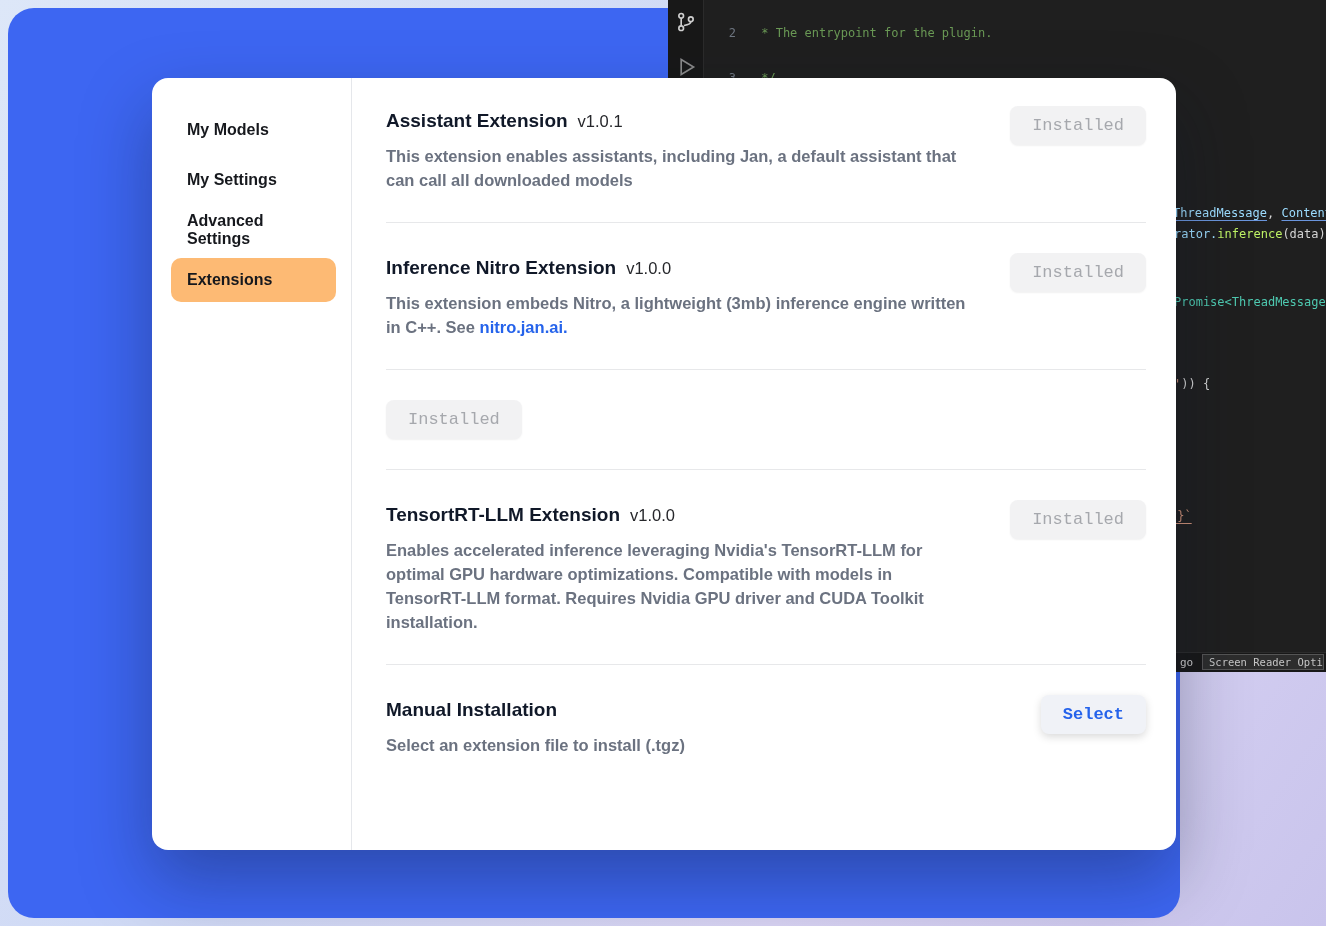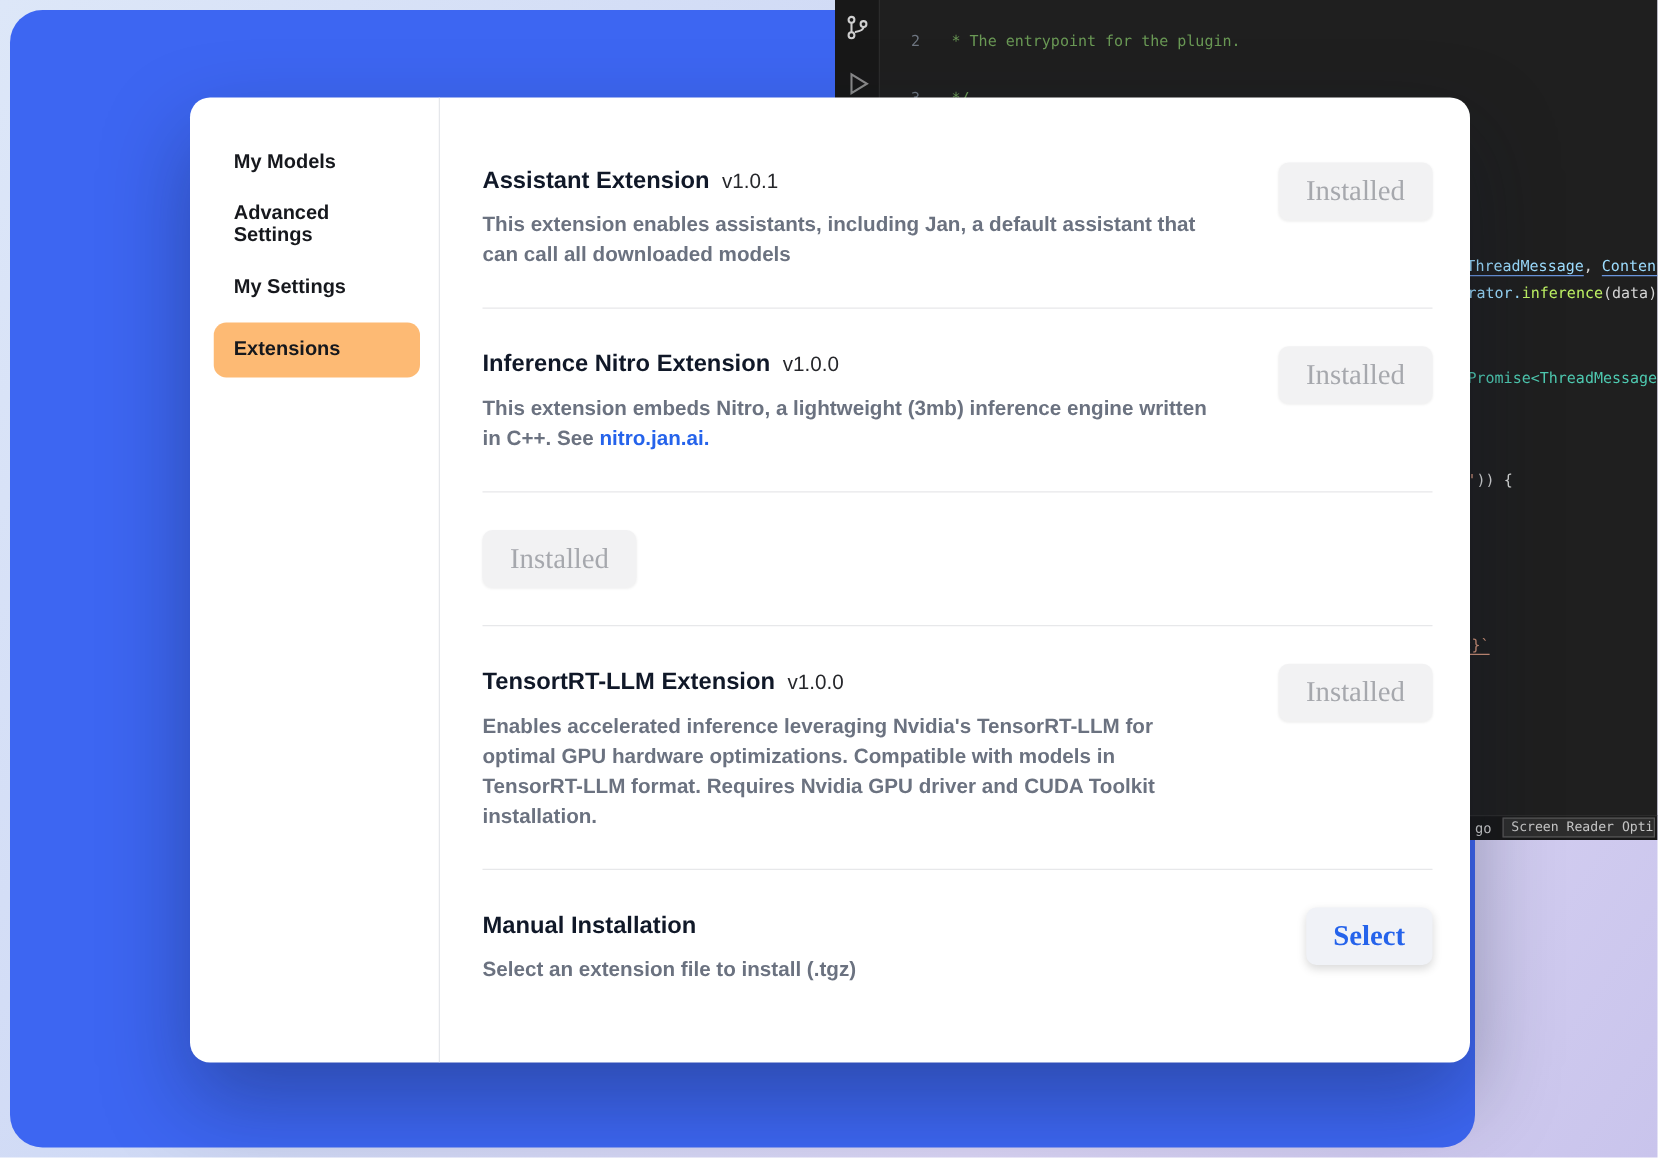--- a/index.html
+++ b/index.html
@@ -97,41 +97,41 @@
     height: 44px;
     display: flex; align-items: center;
     padding: 0 16px;
     margin-bottom: 6px;
     border-radius: 10px;
     font-size: 16px; font-weight: 700; color: #16181d;
     cursor: pointer;
   }
   .nav-item.active { background: #fdba74; }
 
-  .content { flex: 1; padding: 0 30px 0 34px; margin-top: 24px; }
+  .content { flex: 1; padding: 0 30px 0 34px; }
   .section {
     display: flex; justify-content: space-between; align-items: flex-start;
     padding: 34px 0 30px 0;
     border-bottom: 1px solid #e7e8ea;
   }
   .section.first { padding-top: 32px; }
   .section.last { border-bottom: none; padding-bottom: 26px; }
   .sec-text { max-width: 590px; }
   .sec-title { font-size: 19px; font-weight: 700; color: #101828; }
   .sec-version { font-size: 16.5px; font-weight: 400; color: #26272b; margin-left: 10px; }
   .sec-desc { margin-top: 12px; font-size: 16.5px; line-height: 24px; color: #6b7280; font-weight: bold; }
   .link { color: #2563eb; cursor: pointer; }
 
   .btn {
     flex: none;
     border: none;
     border-radius: 8px;
     padding: 10px 22px;
-    font-family: Liberation Serif, serif;
-    font-size: 23px;
+    font-family: Liberation Mono, monospace;
+    font-size: 17px;
     margin-top: -4px;
     cursor: pointer;
   }
   .btn-installed {
     background: #f2f2f3;
     color: #a6a8ad;
     font-weight: 500;
     box-shadow: 0 1px 2px rgba(0,0,0,0.06);
   }
   .btn-select {
@@ -197,22 +197,22 @@
   <div class="status-strip">
     <span class="status-text">go</span>
     <span class="status-badge">Screen Reader Optimize</span>
   </div>
 </div>
 
 <div class="card">
 
   <div class="nav">
     <div class="nav-item">My Models</div>
+    <div class="nav-item">My Settings</div>
     <div class="nav-item">Advanced Settings</div>
-    <div class="nav-item">My Settings</div>
     <div class="nav-item active">Extensions</div>
   </div>
 
   <div class="content">
 
     <div class="section first">
       <div class="sec-text">
         <div class="sec-title"><span>Assistant Extension</span><span class="sec-version">v1.0.1</span></div>
         <div class="sec-desc">This extension enables assistants, including Jan, a default assistant that can call all downloaded models</div>
       </div>

